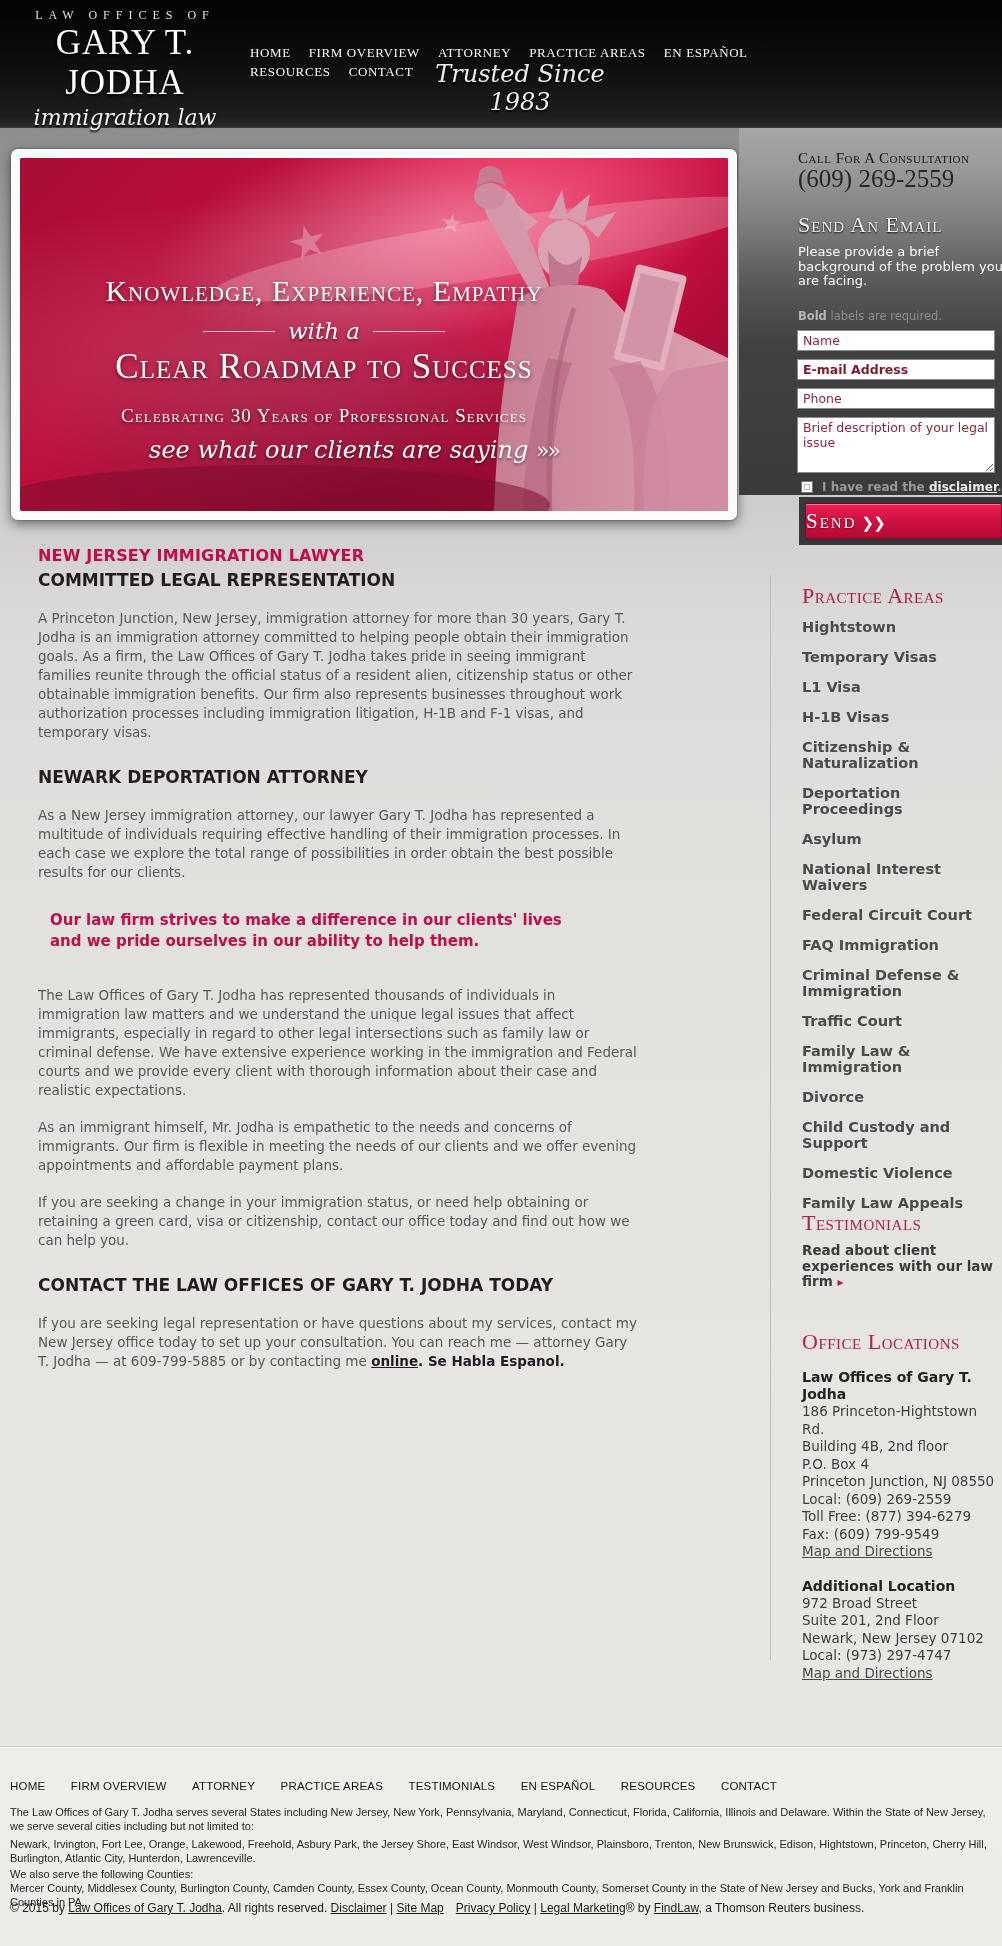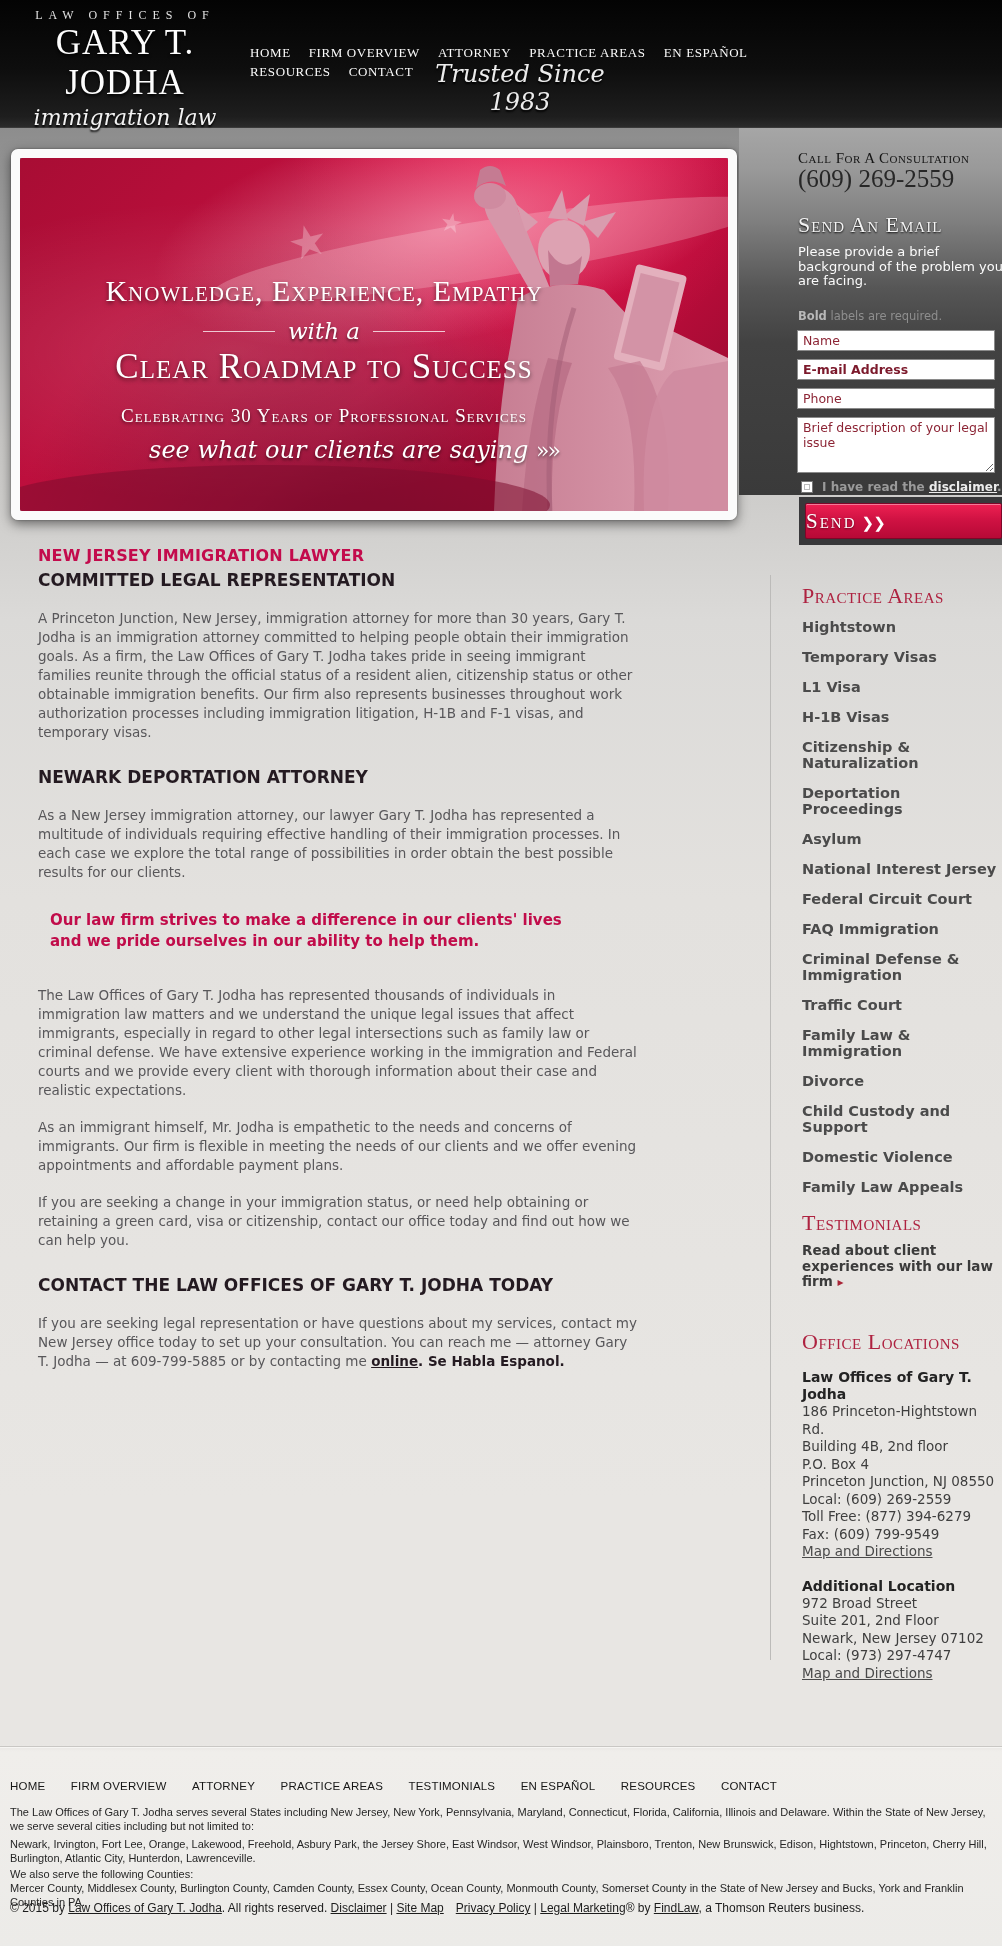--- a/index.html
+++ b/index.html
@@ -235,21 +235,21 @@
   <div class="sidebar">
     <div class="side-title practice-title">Practice Areas</div>
     <div class="practice-list">
       <div>Hightstown</div>
       <div>Temporary Visas</div>
       <div>L1 Visa</div>
       <div>H-1B Visas</div>
       <div>Citizenship &amp; Naturalization</div>
       <div>Deportation Proceedings</div>
       <div>Asylum</div>
-      <div>National Interest Jersey</div>
+      <div>National Interest Waivers</div>
       <div>Federal Circuit Court</div>
       <div>FAQ Immigration</div>
       <div>Criminal Defense &amp; Immigration</div>
       <div>Traffic Court</div>
       <div>Family Law &amp; Immigration</div>
       <div>Divorce</div>
       <div>Child Custody and Support</div>
       <div>Domestic Violence</div>
       <div>Family Law Appeals</div>
     </div>

